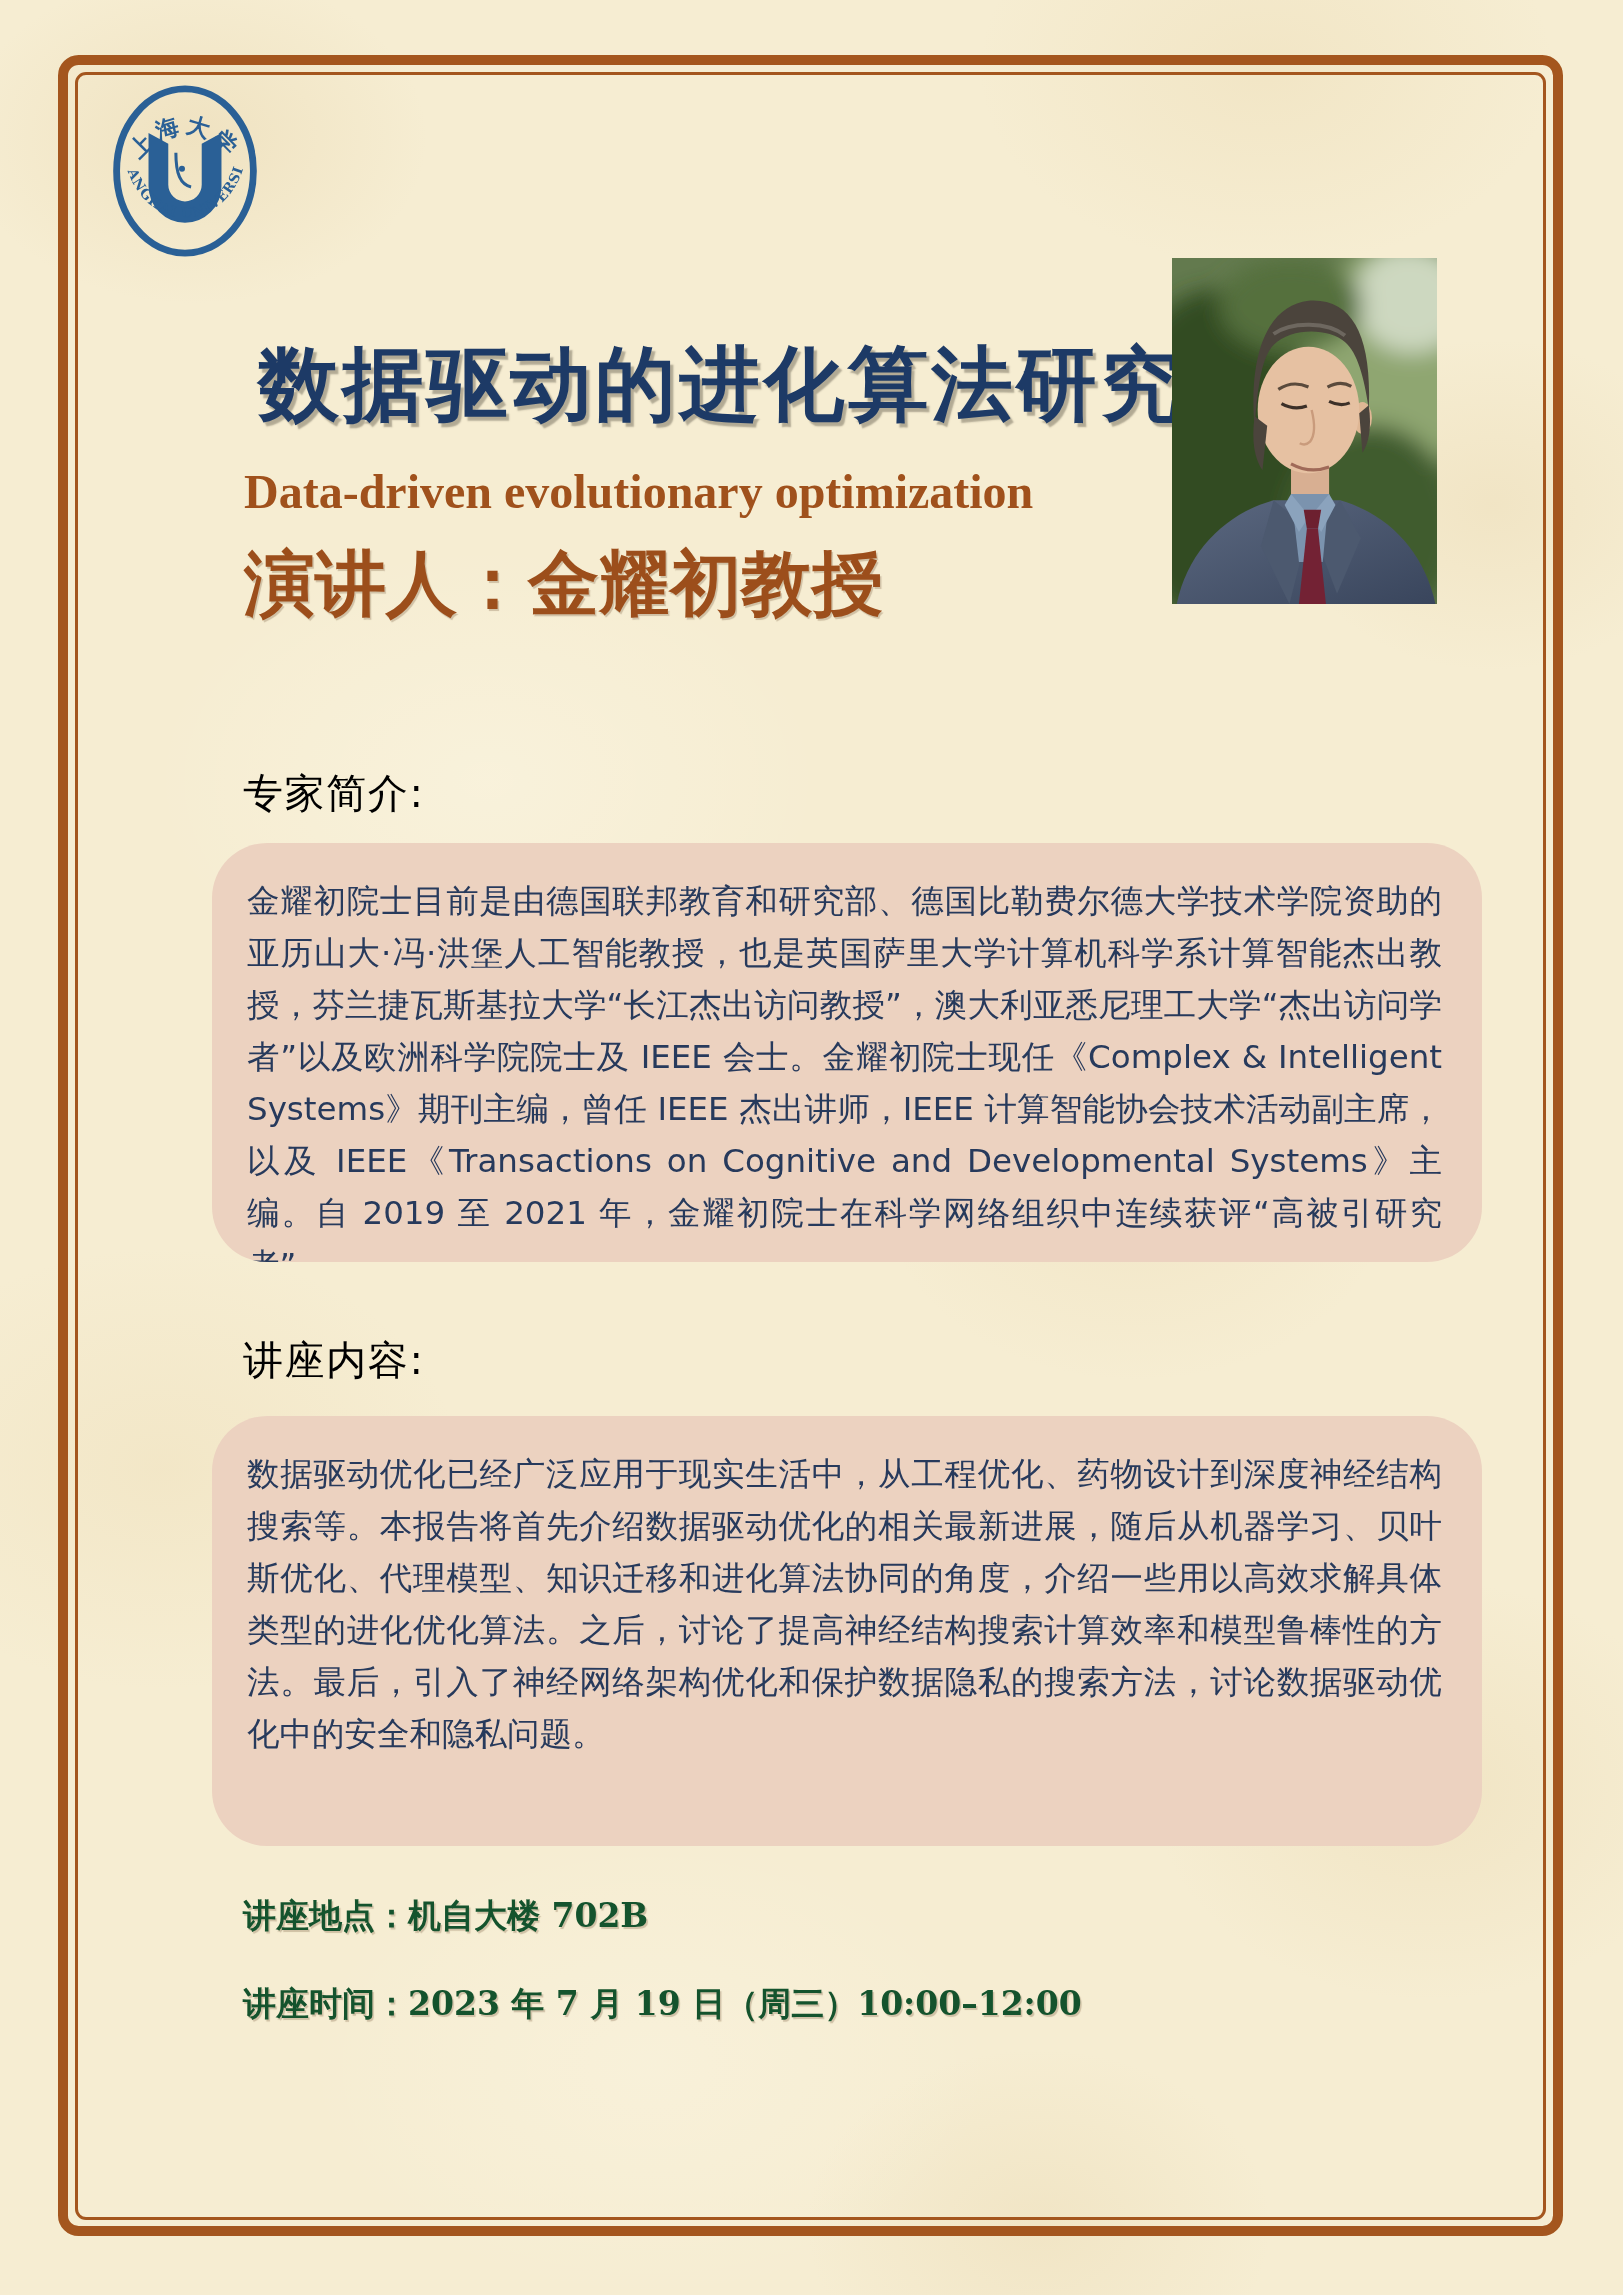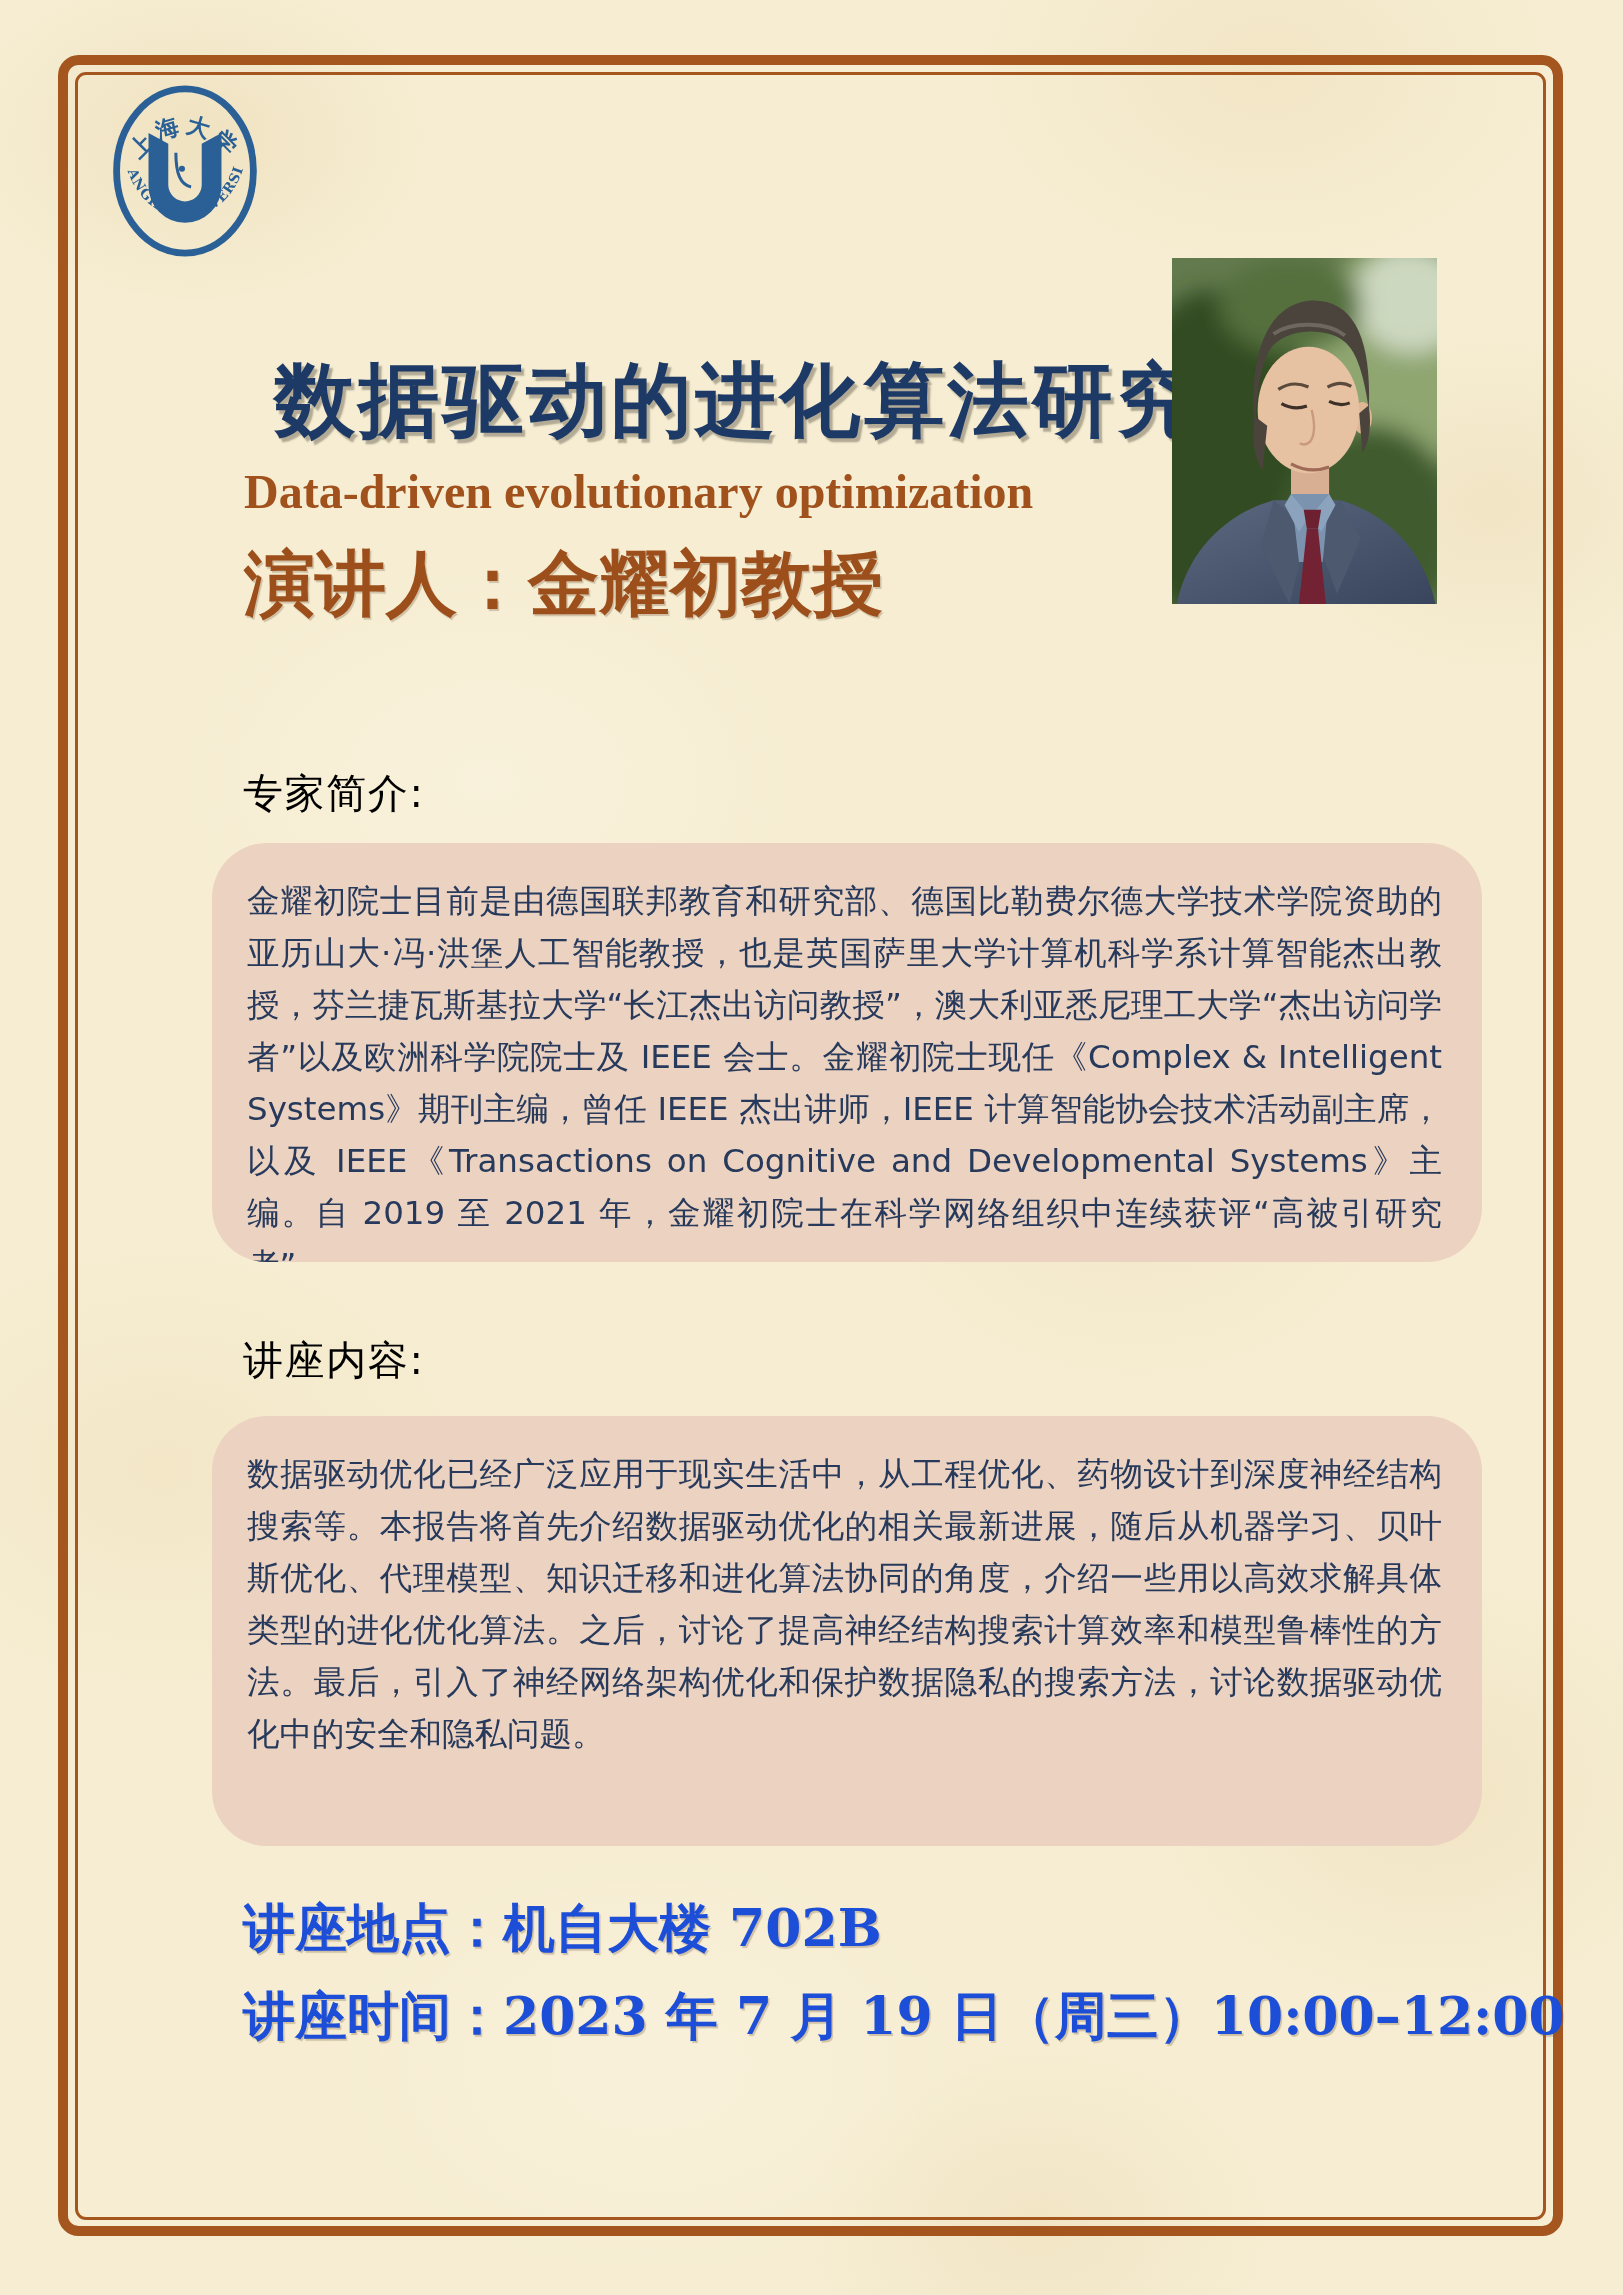--- a/index.html
+++ b/index.html
@@ -26,21 +26,21 @@
     position:absolute;left:58px;top:55px;right:60px;bottom:59px;
     border:10.3px solid #a4561e;border-radius:20.6px;pointer-events:none;
   }
   .frame-inner{
     position:absolute;left:75px;top:72px;right:77px;bottom:75px;
     border:3.2px solid #a4561e;border-radius:11px;pointer-events:none;
   }
   .logo{position:absolute;left:109px;top:79px;width:152px;height:184px;}
   .logo text{fill:#2a6096;font-family:"DejaVu Serif","Liberation Serif",serif;font-weight:bold;}
   .title-cn{
-    position:absolute;left:258px;top:331px;margin:16px;
+    position:absolute;left:258px;top:331px;margin:0;
     font-family:"DejaVu Serif","Liberation Serif",serif;
     font-size:81px;font-weight:bold;color:#1d3a66;letter-spacing:3.2px;
     text-shadow:3.2px 4px 1.6px rgba(95,88,74,.45);white-space:nowrap;
   }
   .title-en{
     position:absolute;left:244px;top:464px;margin:0;
     font-family:"Liberation Serif","DejaVu Serif",serif;
     font-size:48px;font-weight:bold;color:#a0511c;white-space:nowrap;
   }
   .speaker{
@@ -64,21 +64,21 @@
   }
   .panel1{top:843px;height:419px;}
   .panel2{top:1416px;height:430px;}
   .panel-text{
     margin:0;font-size:32.5px;line-height:52px;color:#273a5c;
     text-align:justify;font-family:"DejaVu Sans","Liberation Sans",sans-serif;
   }
   .footer-line{
     position:absolute;left:243px;
     font-family:"DejaVu Serif","Liberation Serif",serif;
-    font-size:52px;font-weight:bold;color:#1d4ed8;
+    font-size:33px;font-weight:bold;color:#14532d;
     text-shadow:1.6px 2.4px 0.8px rgba(120,90,60,.30);white-space:nowrap;
   }
   .loc{top:1894px;}
   .time{top:1982px;}
 </style>
 </head>
 <body>
 
 <div class="poster">
   <div class="texture"></div>

